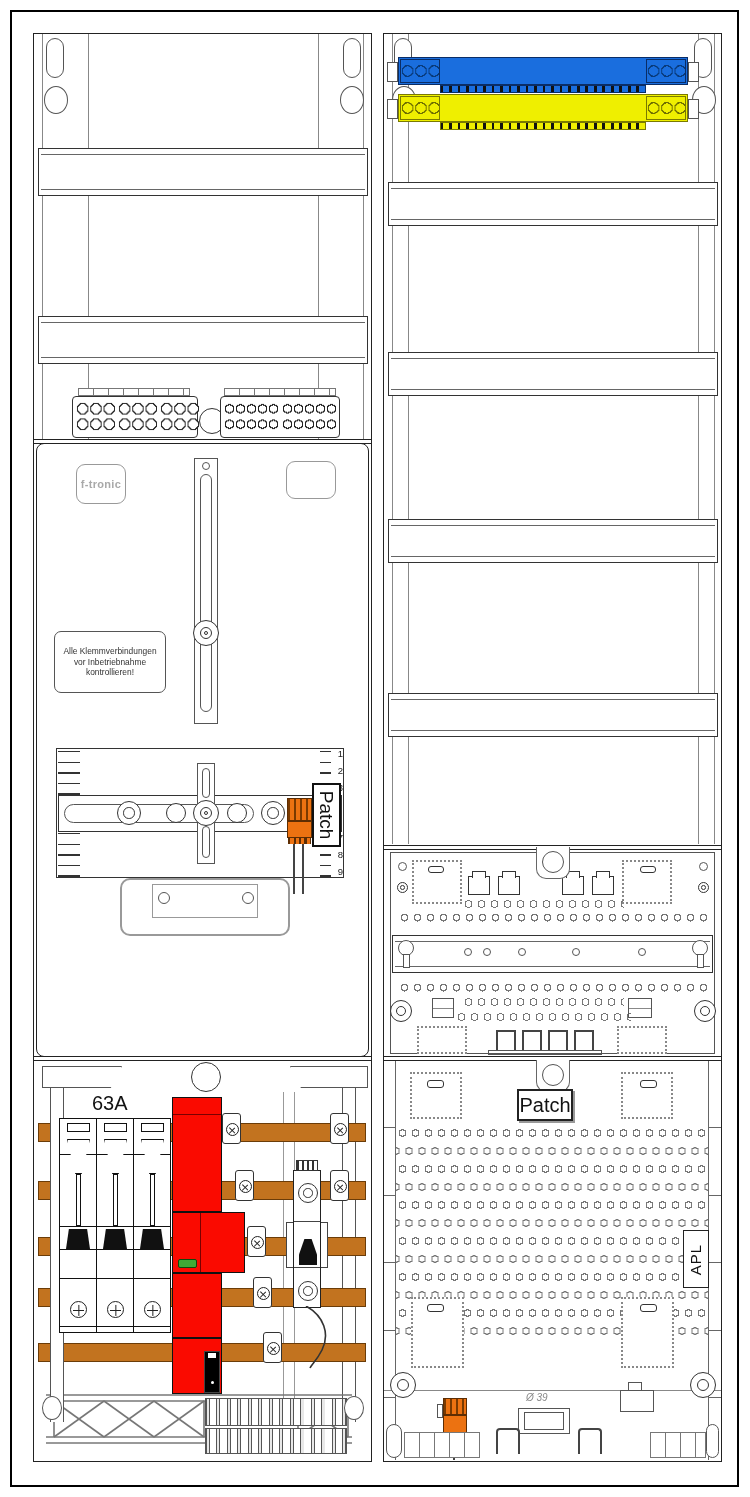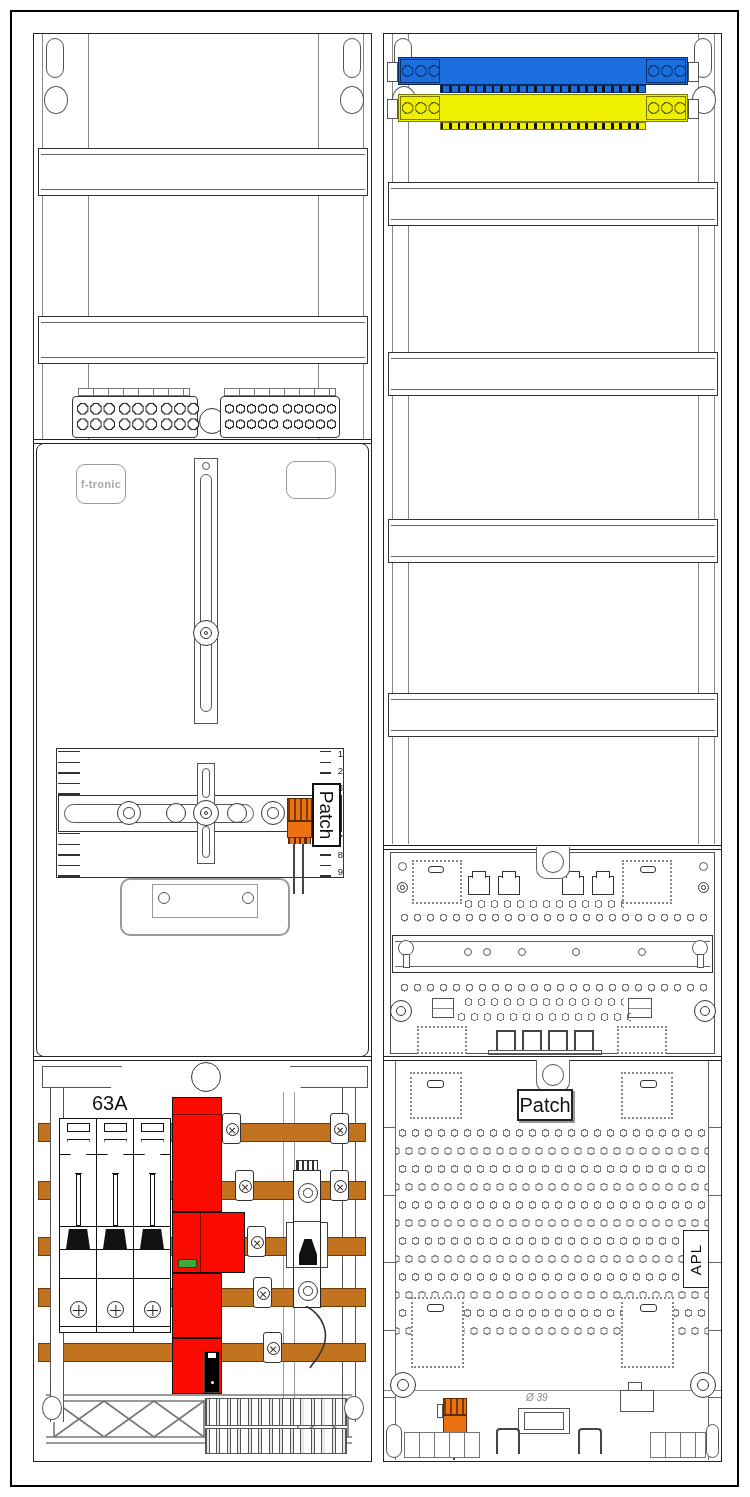--- a/index.html
+++ b/index.html
@@ -98,20 +98,25 @@
   <div class="a bd9 flexc" style="left:76px;top:464px;width:50px;height:40px;border-radius:9px;">
     <span style="font-size:11px;font-weight:bold;color:#a9a9a9;letter-spacing:.3px;">f-tronic</span>
   </div>
   <div class="a bd9" style="left:286px;top:461px;width:50px;height:38px;border-radius:9px;"></div>
 
   <div class="a bd1 w" style="left:194px;top:458px;width:24px;height:266px;"></div>
   <div class="a bd1 cc" style="left:202px;top:462px;width:8px;height:8px;"></div>
   <div class="a bd1" style="left:200px;top:474px;width:12px;height:238px;border-radius:6px;"></div>
   <div class="a dc tri" style="left:193px;top:620px;width:26px;height:26px;z-index:3;"></div>
 
+  <div class="a" style="left:54px;top:631px;width:112px;height:62px;border:1.4px solid #555;border-radius:7px;display:flex;flex-direction:column;align-items:center;justify-content:center;line-height:1.3;">
+    <span style="font-size:8.4px;color:#333;">Alle Klemmverbindungen</span>
+    <span style="font-size:8.4px;color:#333;">vor Inbetriebnahme</span>
+    <span style="font-size:8.4px;color:#333;">kontrollieren!</span>
+  </div>
 
   <div class="a bd2 w" style="left:56px;top:748px;width:288px;height:130px;"></div>
   <div class="a ticks" style="left:58px;top:751px;width:22px;height:44px;"></div>
   <div class="a ticks" style="left:58px;top:833px;width:22px;height:44px;"></div>
   <div class="a ticks" style="left:320px;top:751px;width:11px;height:44px;"></div>
   <div class="a ticks" style="left:320px;top:833px;width:11px;height:44px;"></div>
   <span class="a rnum" style="left:331px;top:748px;">1</span>
   <span class="a rnum" style="left:331px;top:765px;">2</span>
   <span class="a rnum" style="left:331px;top:782px;">3</span>
   <span class="a rnum" style="left:331px;top:832px;">7</span>

